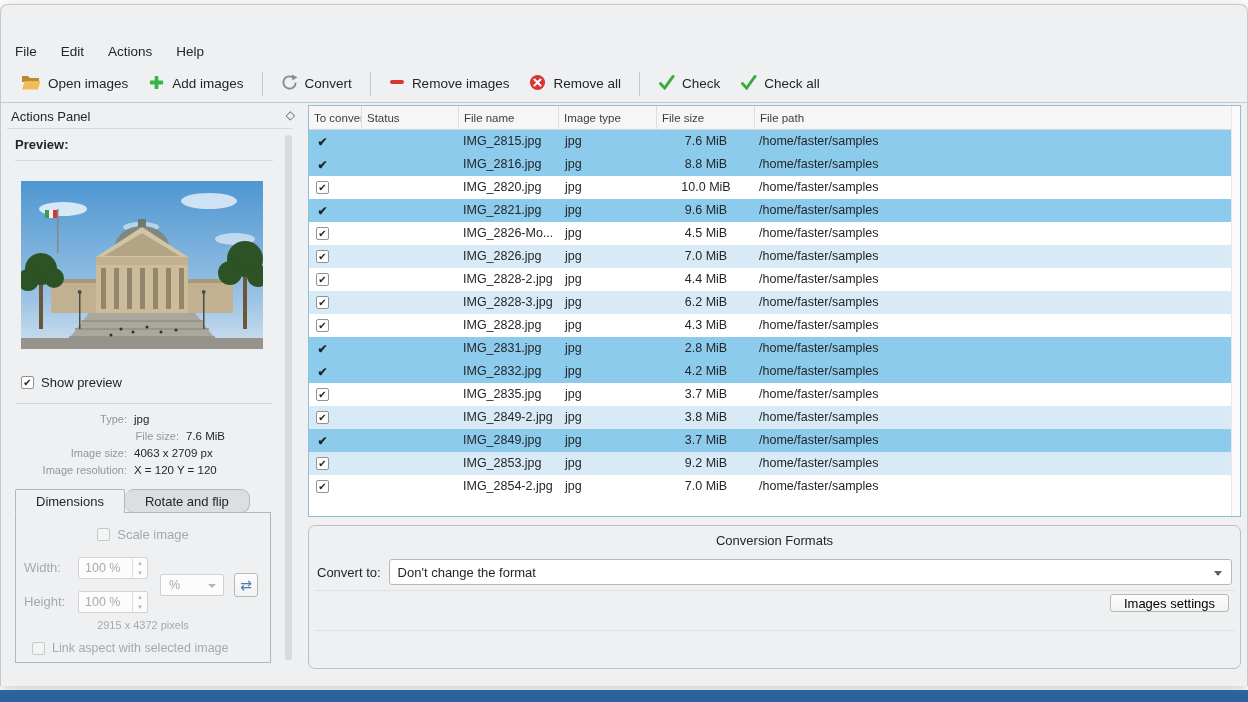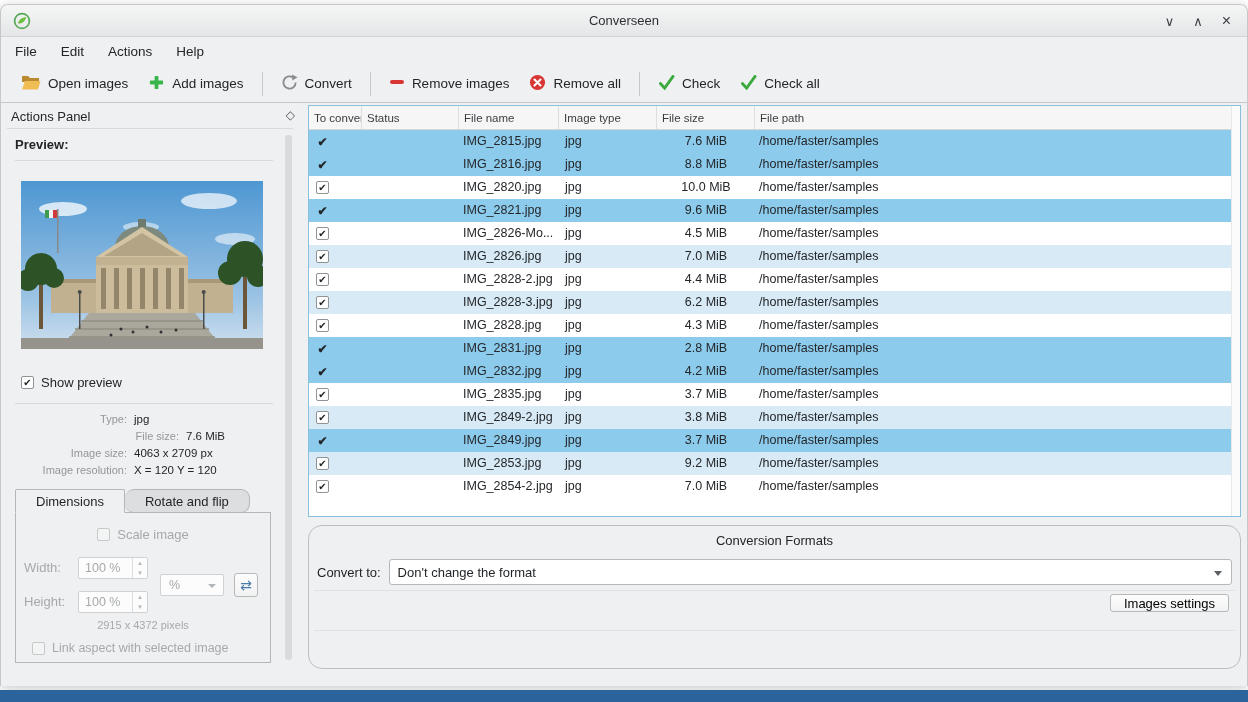--- a/index.html
+++ b/index.html
@@ -90,21 +90,21 @@
   .c0 { width:53px; } .c1 { width:97px; } .c2 { width:100px; } .c3 { width:98px; } .c4 { width:98px; } .c5 { flex:1; }
   .tc { overflow:hidden; white-space:nowrap; line-height:23px; }
   .tc.c0 { display:flex; align-items:center; }
   .tc.c0 .cb { margin-left:7px; }
   .tc.c2 { padding-left:4px; } .tc.c3 { padding-left:6px; } .tc.c4 { text-align:center; } .tc.c5 { padding-left:4px; }
   .trow.selected .cb { border-color:transparent; background:transparent; font-size:12px; font-weight:bold; }
   .vsb { position:absolute; right:0; top:0; bottom:0; width:9px; background:#fbfbfc; border-left:1px solid #e7e8e9; }
 
   
   .groupbox { position:absolute; left:307px; top:520px; width:933px; height:144px; border:1px solid #bcbec0;
-              border-radius:14px; background:#eff0f1; }
+              border-radius:7px; background:#eff0f1; }
   .gb-title { position:absolute; top:7px; left:0; width:100%; text-align:center; font-size:13px; }
   .convert-row { position:absolute; left:8px; top:33px; right:8px; height:26px; display:flex; align-items:center; }
   .convert-label { font-size:13px; margin-right:8px; white-space:nowrap; }
   .select { flex:1; height:26px; background:#fff; border:1px solid #b6b8ba; border-radius:3px; display:flex;
             align-items:center; padding:0 24px 0 8px; font-size:13px; position:relative; }
   .select::after { content:""; position:absolute; right:9px; top:11px; border-left:4px solid transparent;
                    border-right:4px solid transparent; border-top:5px solid #5c6063; }
   .hline { position:absolute; left:5px; right:5px; height:1px; background:#e0e1e2; }
   .btn { display:inline-flex; align-items:center; justify-content:center; gap:7px; height:18px; padding:0 13px;
          background:linear-gradient(#fdfdfd,#f1f2f2); border:1px solid #b6b8ba; border-radius:3px; font-size:13px;
@@ -116,34 +116,20 @@
 
   .bottom-bar { position:absolute; left:0; bottom:0; width:1248px; height:12px; background:#2b649c; }
 </style>
 </head>
 <body>
 
 <div class="page">
 
   <div class="window">
 
-    <div class="titlebar">
-      <span class="logo">
-        <svg width="18" height="18" viewBox="0 0 18 18">
-          <circle cx="9" cy="9" r="7.4" fill="none" stroke="#57aa57" stroke-width="1.7"></circle>
-          <path d="M5 11.5c1-4.2 4-6.3 8.2-6.3-1 4.2-4 6.3-8.2 6.3z" fill="#6cbf3f"></path>
-        </svg>
-      </span>
-      <span>Converseen</span>
-      <span class="win-controls">
-        <span>∨</span>
-        <span>∧</span>
-        <span class="win-close">×</span>
-      </span>
-    </div>
 
     <div class="menubar">
       <span>File</span>
       <span>Edit</span>
       <span>Actions</span>
       <span>Help</span>
     </div>
 
     <div class="toolbar">
       <span class="tbtn">

